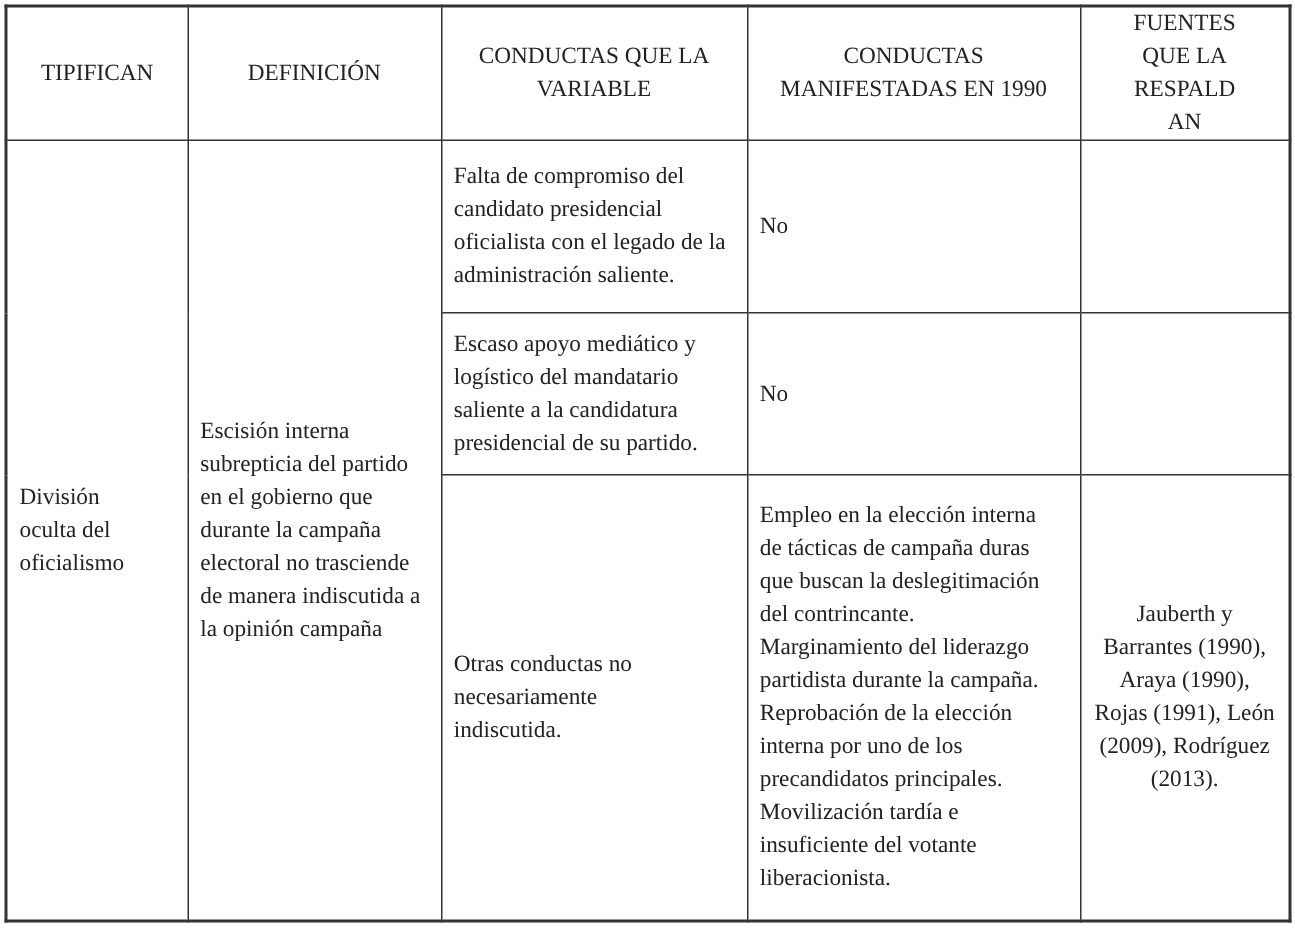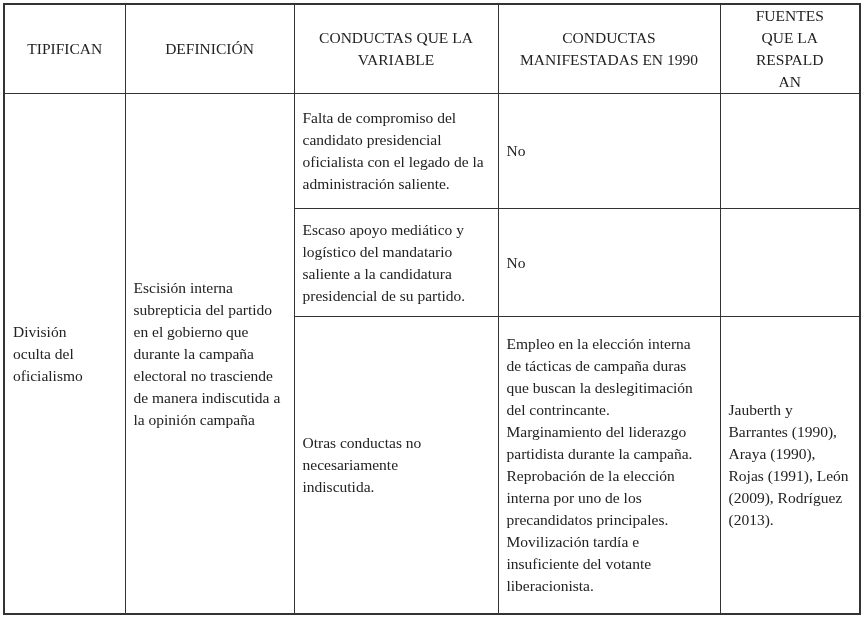--- a/index.html
+++ b/index.html
@@ -15,21 +15,21 @@
     border: 1.5px solid #333;
     font-size: 15.5px; line-height: 22px; font-weight: normal;
     vertical-align: middle; padding: 0 8px; word-wrap: break-word;
   }
   table.grid th { text-align: center; padding: 0 4px; }
   .hdr { height: 74px; }
   .r1 { height: 115px; }
   .r2 { height: 108px; }
   .cell-txt { display: block; }
   .c-var { padding-left: 8px !important; }
-  .c-src { padding-left: 8px !important; }
+  .c-src { padding-left: 8px !important; text-align: center; }
 </style>
 </head>
 <body>
 
 <table class="grid">
   <colgroup>
     <col style="width:121px">
     <col style="width:169px">
     <col style="width:204px">
     <col style="width:222px">

